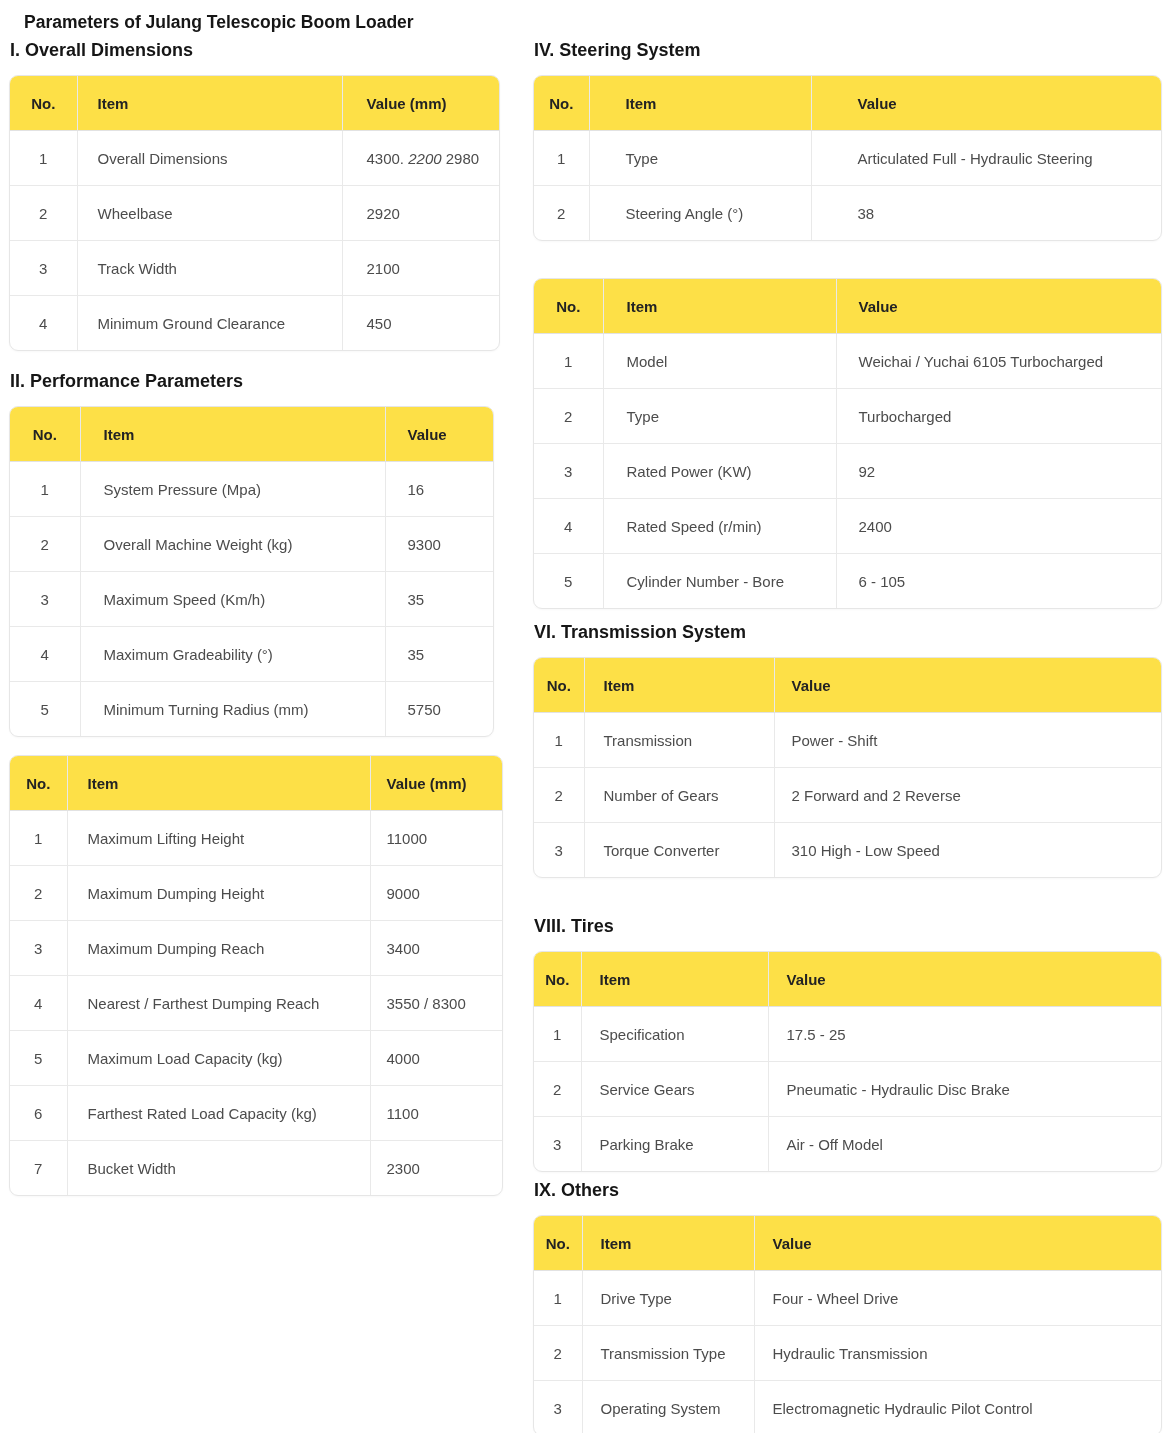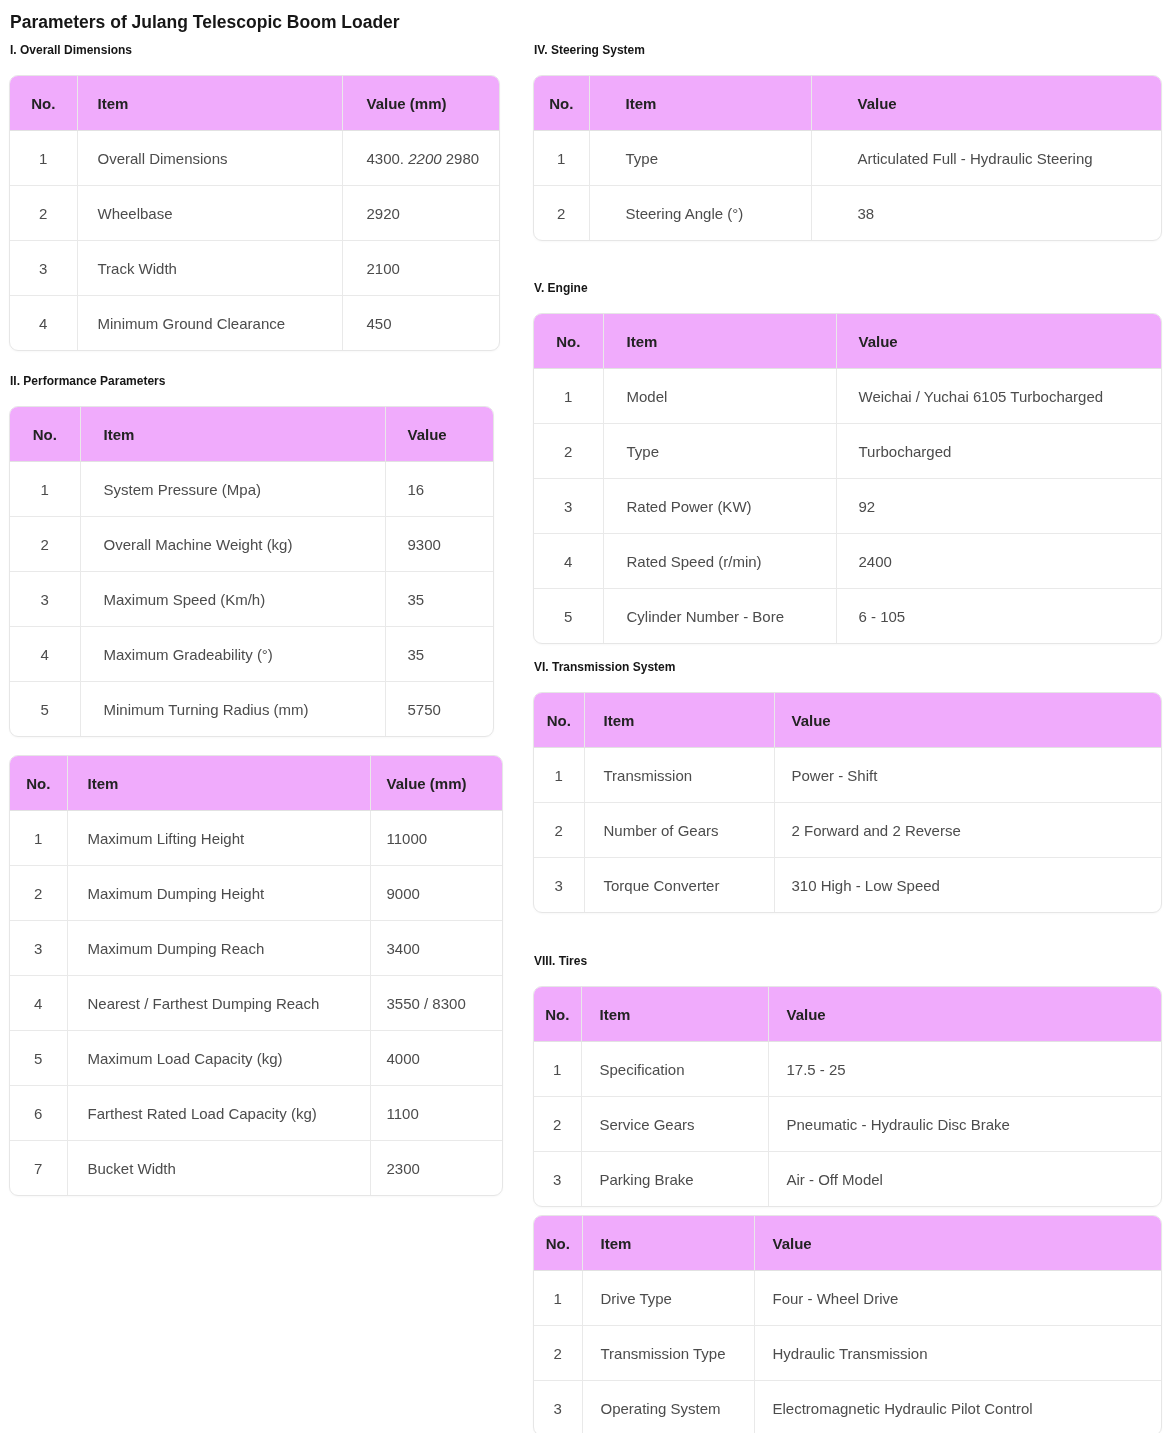--- a/index.html
+++ b/index.html
@@ -4,29 +4,29 @@
 <style>
   html,body{margin:0;padding:0;background:#ffffff;}
   body{
     width:1169px;height:1433px;box-sizing:border-box;
     font-family:"Liberation Sans", sans-serif;
     color:#4c4c4c;
     padding:12px 9px 4px 9px;
     overflow:hidden;
   }
   h1{
-    margin:0 0 7px 1px;
+    margin:0 0 7px 15px;
     font-size:17.5px;line-height:21px;font-weight:700;color:#161616;
   }
   .columns{display:flex;gap:27px;align-items:flex-start;}
   .col-left{width:497px;flex:none;}
   .col-right{width:627px;flex:none;}
   .sec h2{
     margin:0 0 15px 1px;
-    font-size:12px;line-height:20px;font-weight:700;color:#161616;
+    font-size:18px;line-height:20px;font-weight:700;color:#161616;
   }
   .col-left .sec:nth-of-type(2){margin-top:16px;}
   .col-left .sec:nth-of-type(3){margin-top:14px;}
   .col-right .sec:nth-of-type(2){margin-top:33px;}
   .col-right .sec:nth-of-type(3){margin-top:9px;}
   .col-right .sec:nth-of-type(4){margin-top:34px;}
   .col-right .sec:nth-of-type(5){margin-top:4px;}
 
   .tblwrap{
     border:1px solid #e6e6e6;
@@ -41,21 +41,21 @@
     font-size:15px;
   }
   th,td{
     height:54px;
     vertical-align:middle;
     white-space:nowrap;
     overflow:hidden;
     padding:0;
   }
   th{
-    background:#f0abfc;
+    background:#fde047;
     font-weight:600;
     color:#232323;
     text-align:left;
     border-bottom:1px solid #e2e2e2;
   }
   td{color:#4c4c4c;}
   tbody tr + tr td{border-top:1px solid #e9e9e9;}
   th + th, td + td{border-left:1px solid #e9e9e9;}
   .c-no-cell{text-align:center;padding:0 4px;}
   .c-item-cell{padding-left:var(--pi,22px);}
@@ -228,21 +228,21 @@
                 <td class="c-item-cell">Type</td>
                 <td class="c-value-cell">Articulated Full - Hydraulic Steering</td>
               </tr>
               <tr>
                 <td class="c-no-cell">2</td>
                 <td class="c-item-cell">Steering Angle (°)</td>
                 <td class="c-value-cell">38</td>
               </tr>
             </tbody>
           </table></div></section>
-      <section class="sec sec-4"><h2>V. Engine</h2><div class="tblwrap"><table>
+      <section class="sec sec-4"><div class="tblwrap"><table>
             <colgroup>
               <col class="c-no">
               <col class="c-item">
               <col class="c-value">
             </colgroup>
             <thead>
               <tr>
                 <th class="c-no-cell">No.</th>
                 <th class="c-item-cell">Item</th>
                 <th class="c-value-cell">Value</th>
@@ -331,21 +331,21 @@
                 <td class="c-item-cell">Service Gears</td>
                 <td class="c-value-cell">Pneumatic - Hydraulic Disc Brake</td>
               </tr>
               <tr>
                 <td class="c-no-cell">3</td>
                 <td class="c-item-cell">Parking Brake</td>
                 <td class="c-value-cell">Air - Off Model</td>
               </tr>
             </tbody>
           </table></div></section>
-      <section class="sec sec-7"><div class="tblwrap"><table>
+      <section class="sec sec-7"><h2>IX. Others</h2><div class="tblwrap"><table>
             <colgroup>
               <col class="c-no">
               <col class="c-item">
               <col class="c-value">
             </colgroup>
             <thead>
               <tr>
                 <th class="c-no-cell">No.</th>
                 <th class="c-item-cell">Item</th>
                 <th class="c-value-cell">Value</th>

